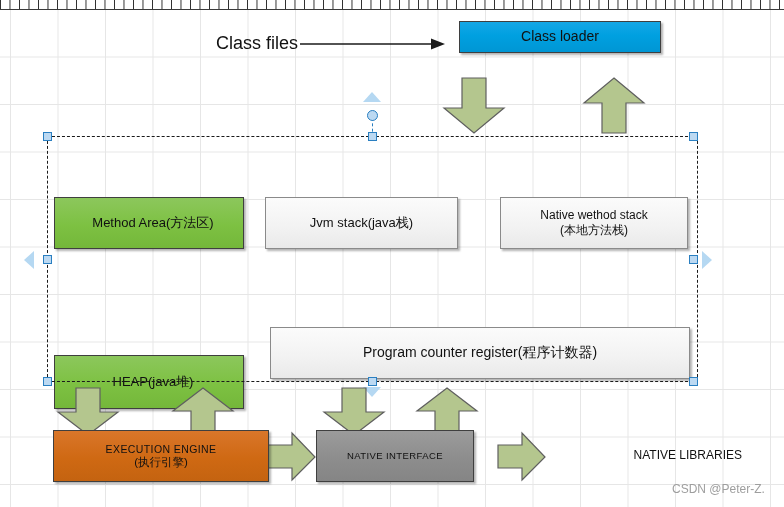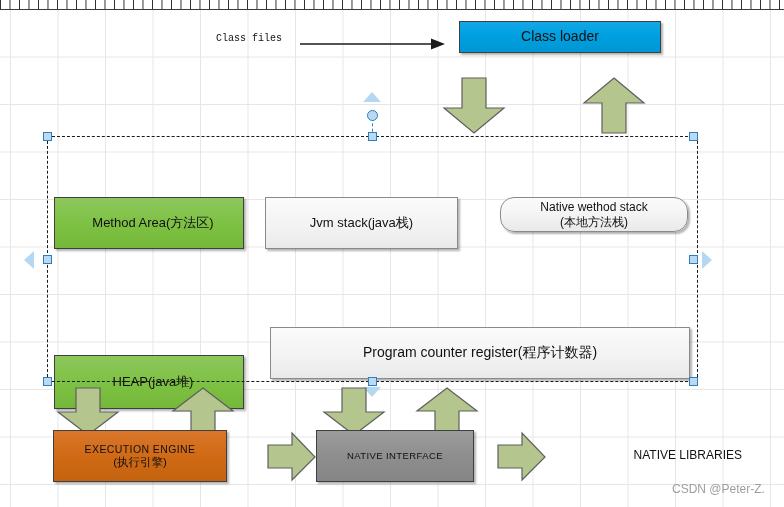--- a/index.html
+++ b/index.html
@@ -97,26 +97,26 @@
     font-size:13px;
     padding-left:8px;
   }
   .white-box{
     background:linear-gradient(to bottom,#fbfbfb 0%,#f2f2f2 60%,#e9e9e9 100%);
     border:1px solid #8a8a8a;
     font-size:13px;
   }
   #method-area{left:54px;top:197px;width:190px;height:52px;}
   #jvm-stack{left:265px;top:197px;width:193px;height:52px;}
-  #native-method-stack{left:500px;top:197px;width:188px;height:35px;font-size:12px;border-radius:14px;}
+  #native-method-stack{left:500px;top:197px;width:188px;height:52px;font-size:12px;}
   #heap{left:54px;top:327px;width:190px;height:54px;margin-top:28px;}
   #pc-register{left:270px;top:327px;width:420px;height:52px;font-size:14px;}
 
   #execution-engine{
-    left:53px;top:430px;width:174px;height:52px;
+    left:53px;top:430px;width:216px;height:52px;
     background:linear-gradient(to bottom,#d9762a 0%,#cf6913 55%,#c46310 100%);
     border:1px solid #3f3f3f;
     font-size:10.5px;letter-spacing:.4px;
   }
   #execution-engine .cn{font-size:11.5px;letter-spacing:0;}
   #native-interface{
     left:316px;top:430px;width:158px;height:52px;
     background:linear-gradient(to bottom,#9b9b9b 0%,#8d8d8d 55%,#858585 100%);
     border:1px solid #3f3f3f;
     font-size:9.5px;letter-spacing:.4px;
@@ -126,21 +126,21 @@
     justify-content:flex-end;font-size:12px;background:transparent;border:none;
   }
 
   
   .blockarrow{position:absolute;}
   .blockarrow svg{display:block;overflow:visible;}
   .ba-fill{fill:#b4c68e;stroke:#5f5f5f;stroke-width:1.2;}
 
   
   #class-files-label{
-    position:absolute;left:216px;top:33px;font-size:10px;color:#111;font-family:Liberation Mono, monospace;
+    position:absolute;left:216px;top:33px;font-size:18px;color:#111;
   }
   #class-files-arrow{position:absolute;left:300px;top:36px;width:145px;height:16px;}
 
   
   #wm-url{
     position:absolute;left:528px;top:478px;
     font-size:14px;color:#d7d7d7;letter-spacing:.3px;white-space:nowrap;
   }
   #wm-csdn{
     position:absolute;left:672px;top:482px;

